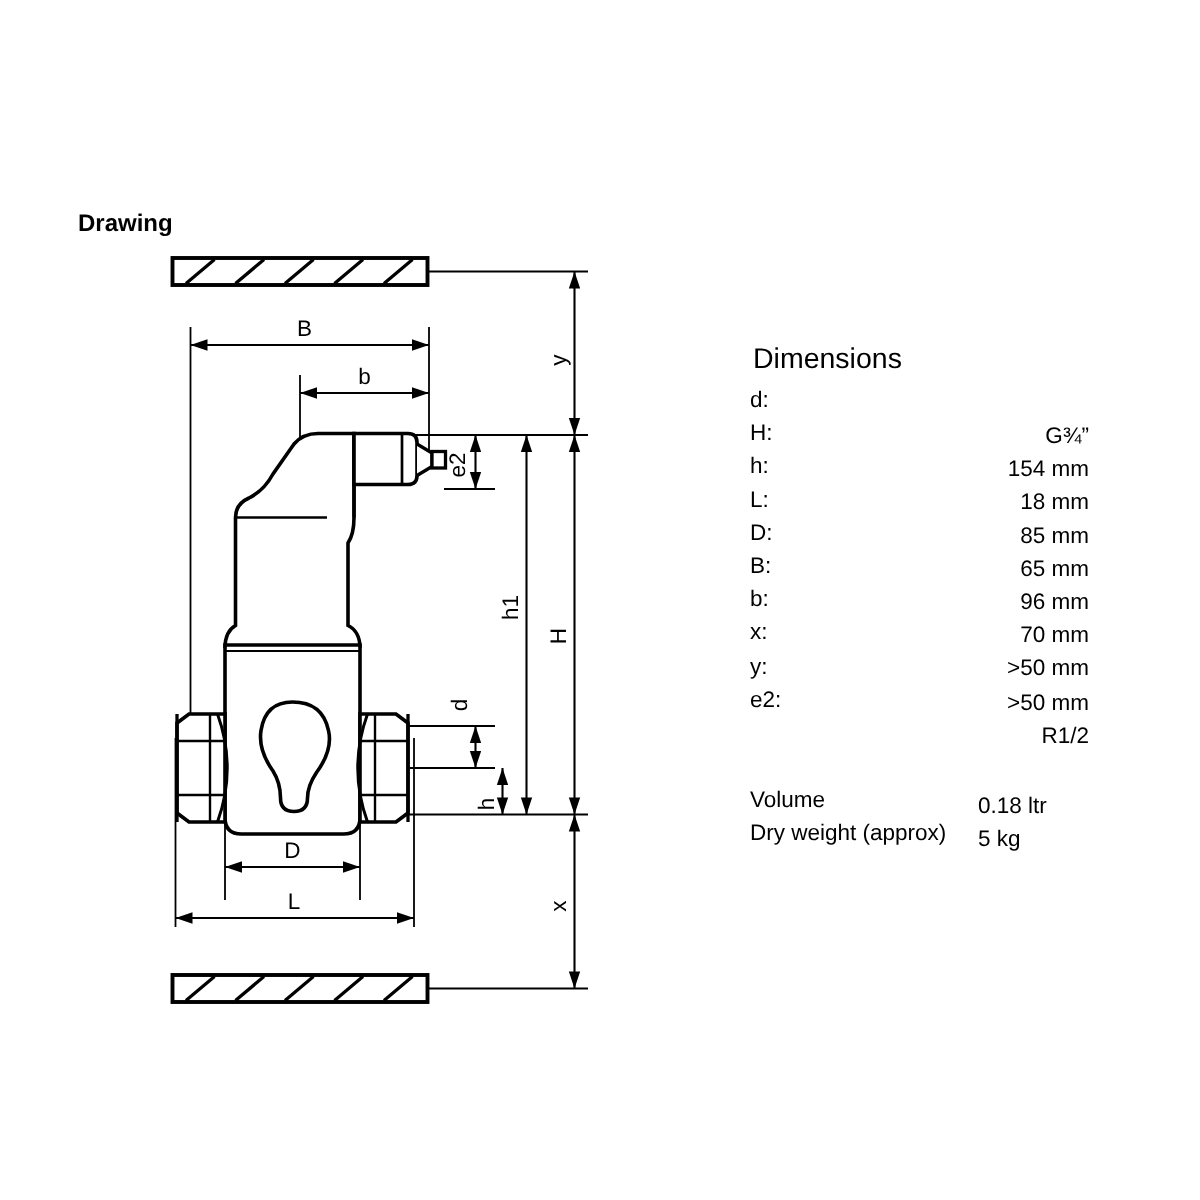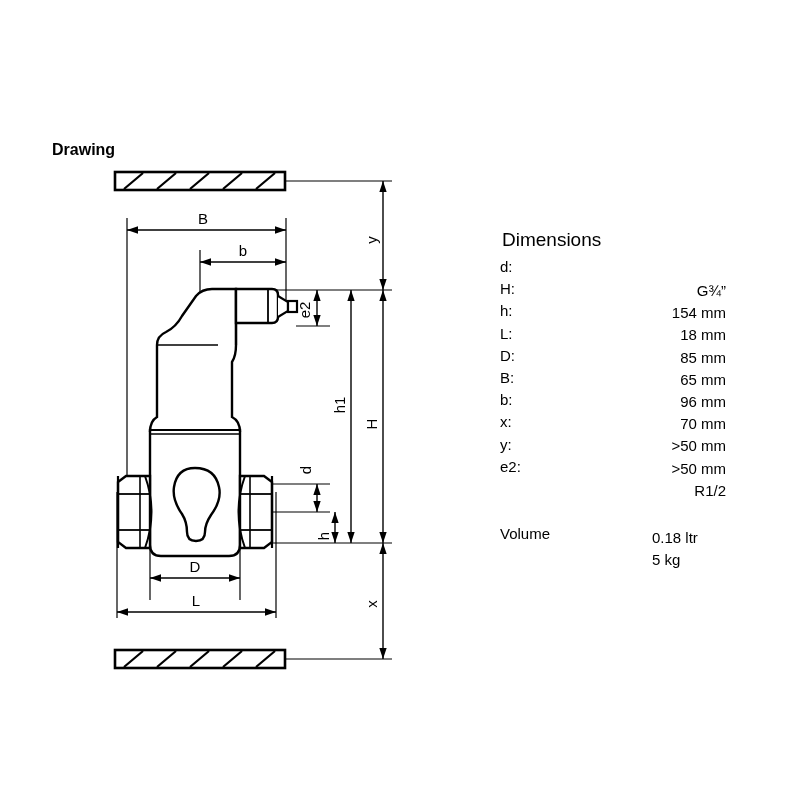--- a/index.html
+++ b/index.html
@@ -155,20 +155,21 @@
         <span class="val">R1/2</span>
       </div>
     </div>
 
   <div id="extra-table">
       <div class="row">
         <span class="key">Volume</span>
         <span class="val">0.18 ltr</span>
       </div>
       <div class="row">
+        <span class="key">Dry weight (approx)</span>
         <span class="val">5 kg</span>
       </div>
     </div>
 
   <svg class="drawing-svg" viewBox="0 0 800 800">
     <defs>
       <marker id="arrEnd" viewBox="0 0 10 10" refX="9" refY="5" markerWidth="9" markerHeight="9" orient="auto-start-reverse">
         <path d="M 0 2 L 9 5 L 0 8 z" fill="#000"></path>
       </marker>
       <marker id="arrStart" viewBox="0 0 10 10" refX="9" refY="5" markerWidth="9" markerHeight="9" orient="auto-start-reverse">

